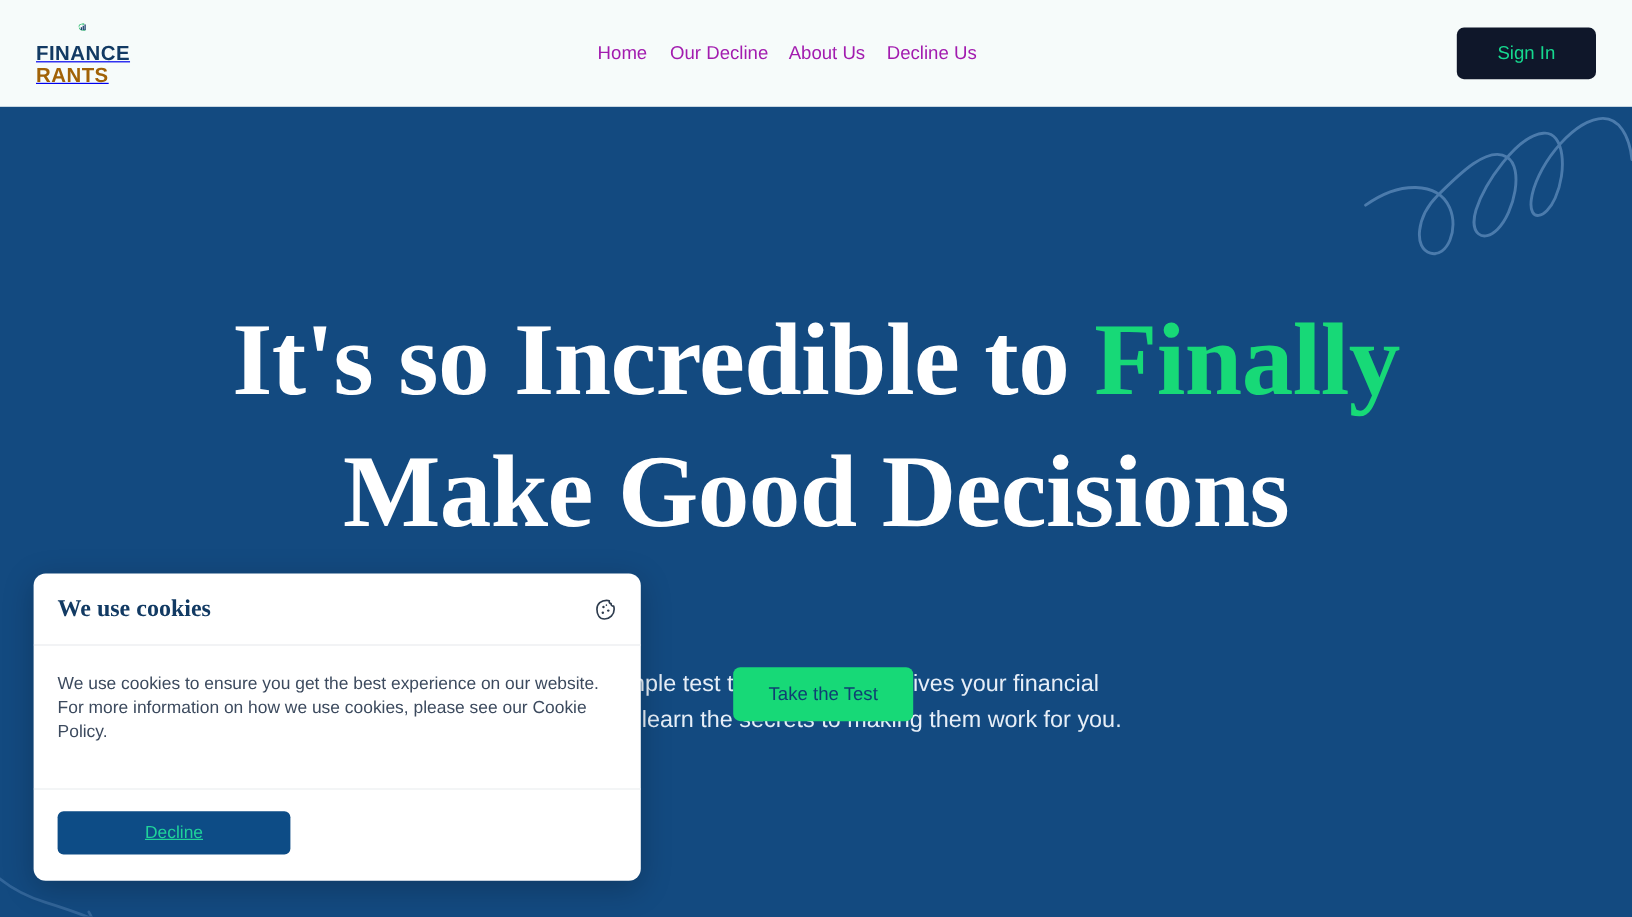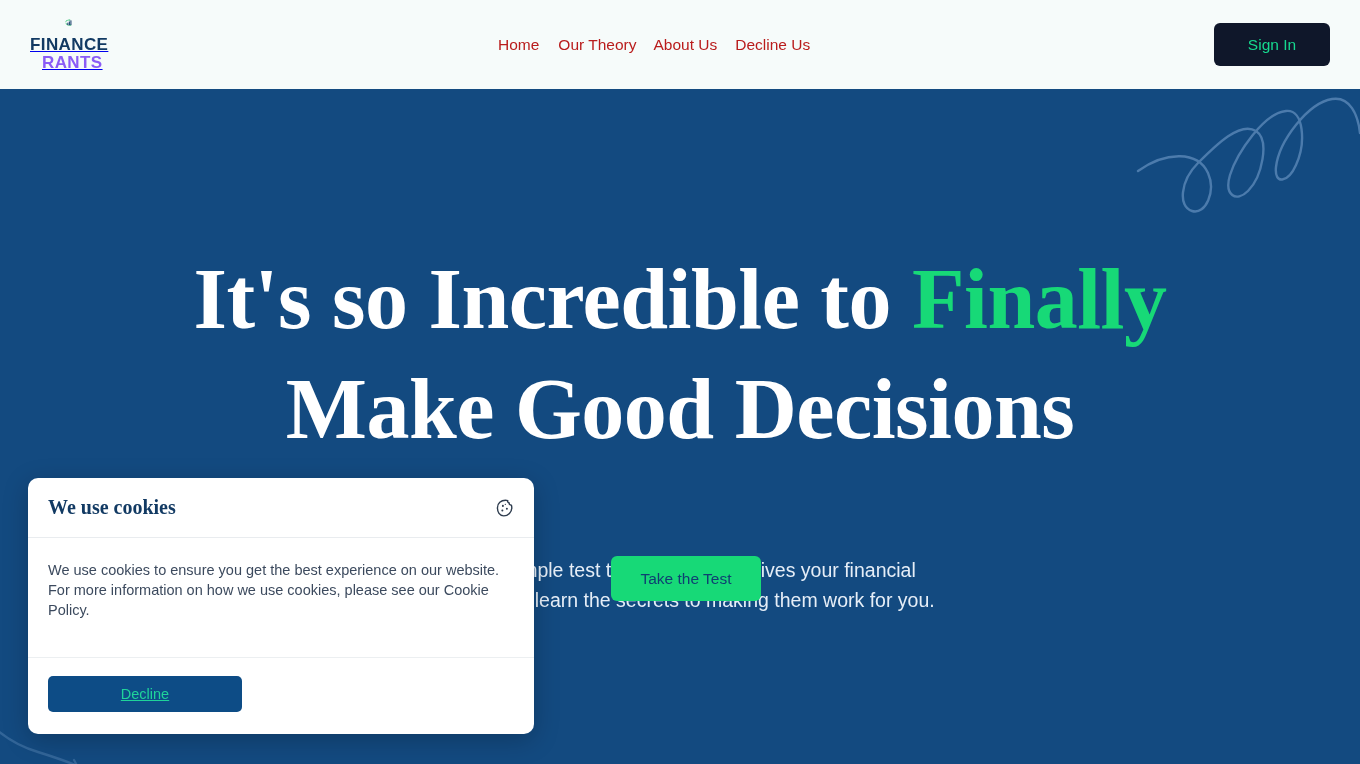--- a/index.html
+++ b/index.html
@@ -48,35 +48,34 @@
   .logo-line1 {
     font-size: 17px;
     font-weight: bold;
     letter-spacing: 0.4px;
     color: #123a63;
   }
   .logo-line2 {
     font-size: 17px;
     font-weight: bold;
     letter-spacing: 0.4px;
-    color: #8b5cf6;
-    margin-left: 12px;
+    color: #a16207;
   }
 
   .main-nav {
     position: absolute;
     left: 498px;
     top: 34px;
     display: flex;
     gap: 0px;
     align-items: center;
   }
   .nav-link {
     font-size: 15.5px;
-    color: #b91c1c;
+    color: #a21caf;
     text-decoration: none;
     white-space: nowrap;
     padding: 0 18px 0 0;
     margin-right: 36px;
     line-height: 22px;
   }
   .nav-link:last-child { margin-right: 0; }
   .nav-link.nav-home { margin-right: 19px; padding-right: 0; }
   .nav-link.nav-theory { margin-right: 17px; padding-right: 0; }
   .nav-link.nav-about { margin-right: 18px; padding-right: 0; }
@@ -253,21 +252,21 @@
       <rect x="38" y="9" width="7" height="31" fill="#1b3f6e"></rect>
     </svg>
     <span class="logo-text">
       <span class="logo-line1">FINANCE</span>
       <span class="logo-line2">RANTS</span>
     </span>
   </a>
 
   <nav class="main-nav">
     <a class="nav-link nav-home" href="#">Home</a>
-    <a class="nav-link nav-theory" href="#">Our Theory</a>
+    <a class="nav-link nav-theory" href="#">Our Decline</a>
     <a class="nav-link nav-about" href="#">About Us</a>
     <a class="nav-link nav-contact" href="#">Decline Us</a>
   </nav>
 
   <button class="signin-btn">Sign In</button>
 </header>
 
 <section class="hero">
 
   <svg class="squiggle-tr" viewBox="0 0 230 135">

